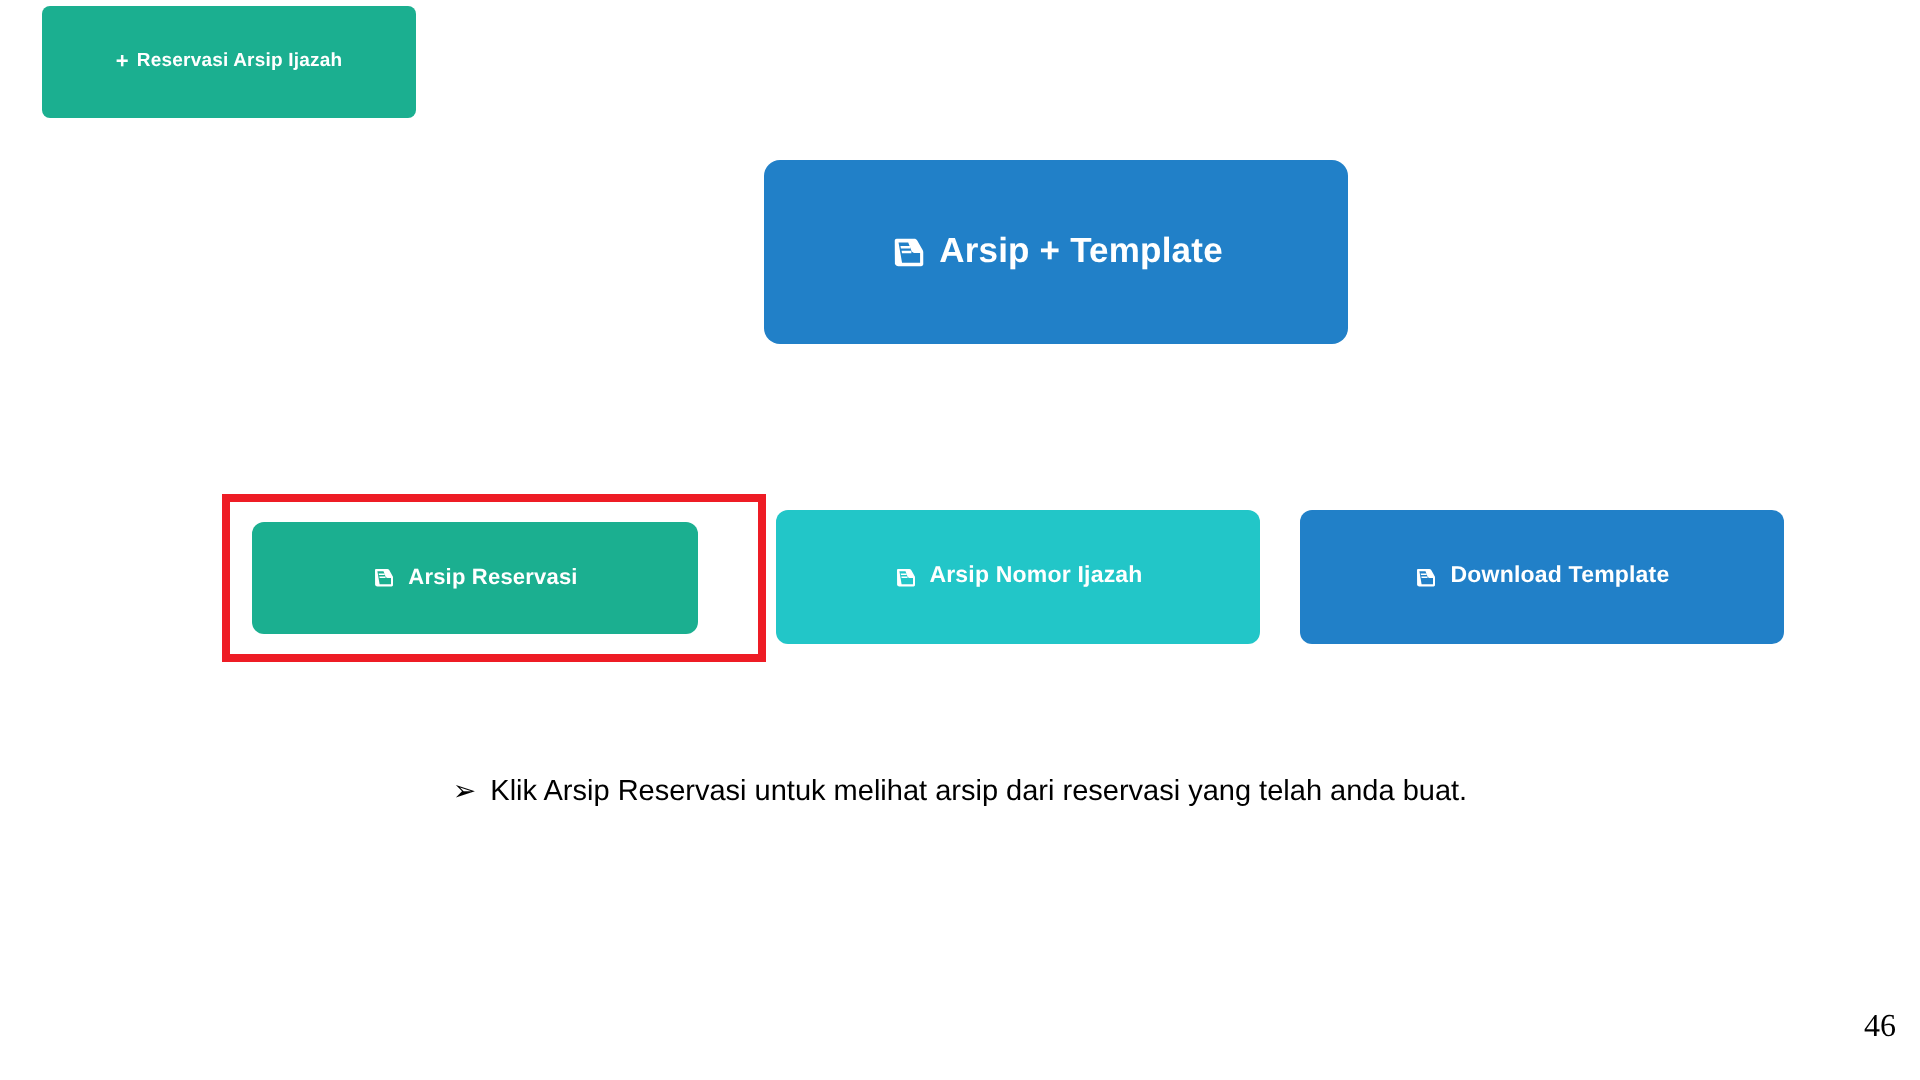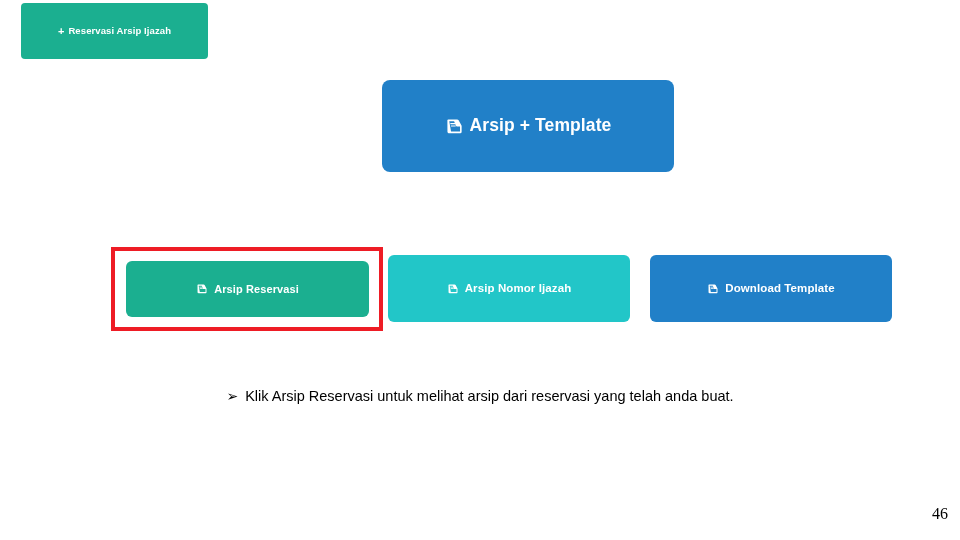--- a/index.html
+++ b/index.html
@@ -68,21 +68,21 @@
     width: 292px;
     height: 92px;
     background: #2180C8;
     border-radius: 8px;
     font-size: 17.5px;
   }
 
   #btn-arsip-reservasi {
     left: 126px;
     top: 261px;
-    width: 243px;
+    width: 223px;
     height: 56px;
     background: #1BAF90;
     border-radius: 6px;
     font-size: 11px;
   }
 
   #btn-arsip-nomor-ijazah {
     left: 388px;
     top: 255px;
     width: 242px;

